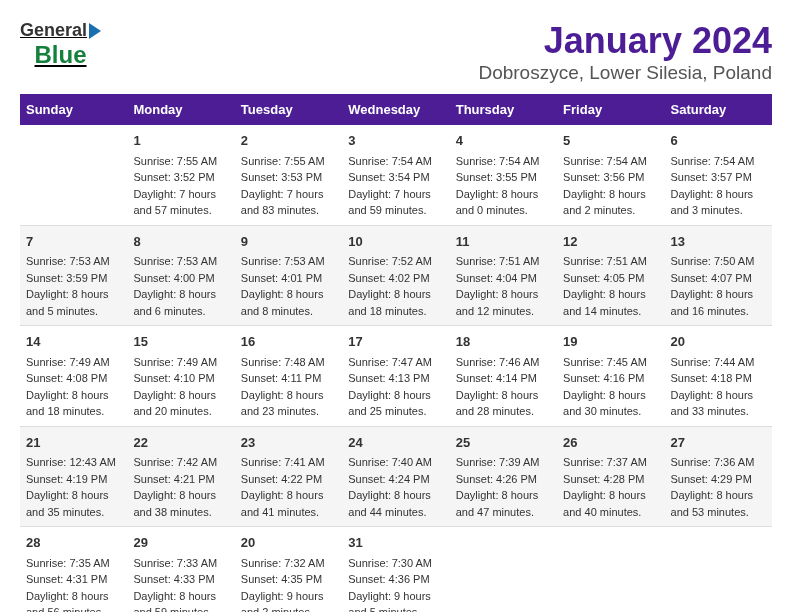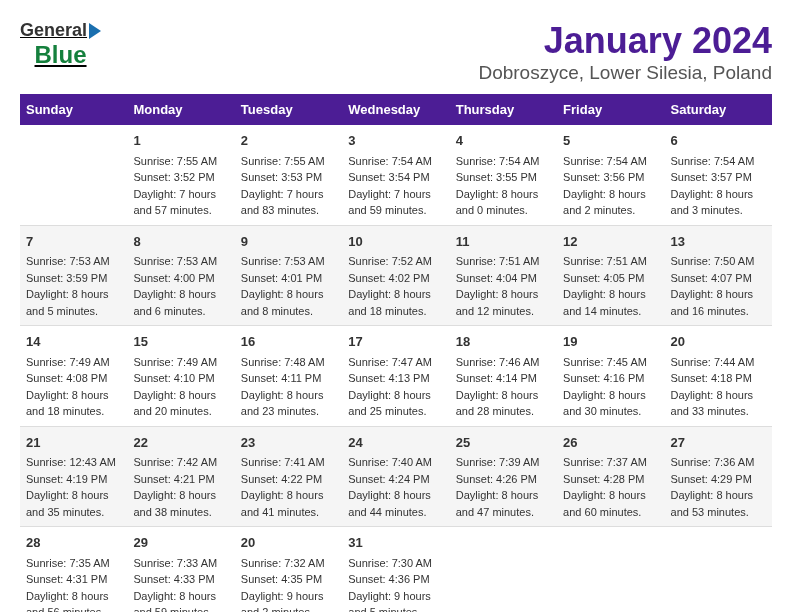--- a/index.html
+++ b/index.html
@@ -311,21 +311,21 @@
           <div>Sunrise: 7:39 AM</div>
           <div>Sunset: 4:26 PM</div>
           <div>Daylight: 8 hours</div>
           <div>and 47 minutes.</div>
         </td>
         <td>
           <span class="day-num">26</span>
           <div>Sunrise: 7:37 AM</div>
           <div>Sunset: 4:28 PM</div>
           <div>Daylight: 8 hours</div>
-          <div>and 60 minutes.</div>
+          <div>and 40 minutes.</div>
         </td>
         <td>
           <span class="day-num">27</span>
           <div>Sunrise: 7:36 AM</div>
           <div>Sunset: 4:29 PM</div>
           <div>Daylight: 8 hours</div>
           <div>and 53 minutes.</div>
         </td>
       </tr>
       <tr class="week-row">

